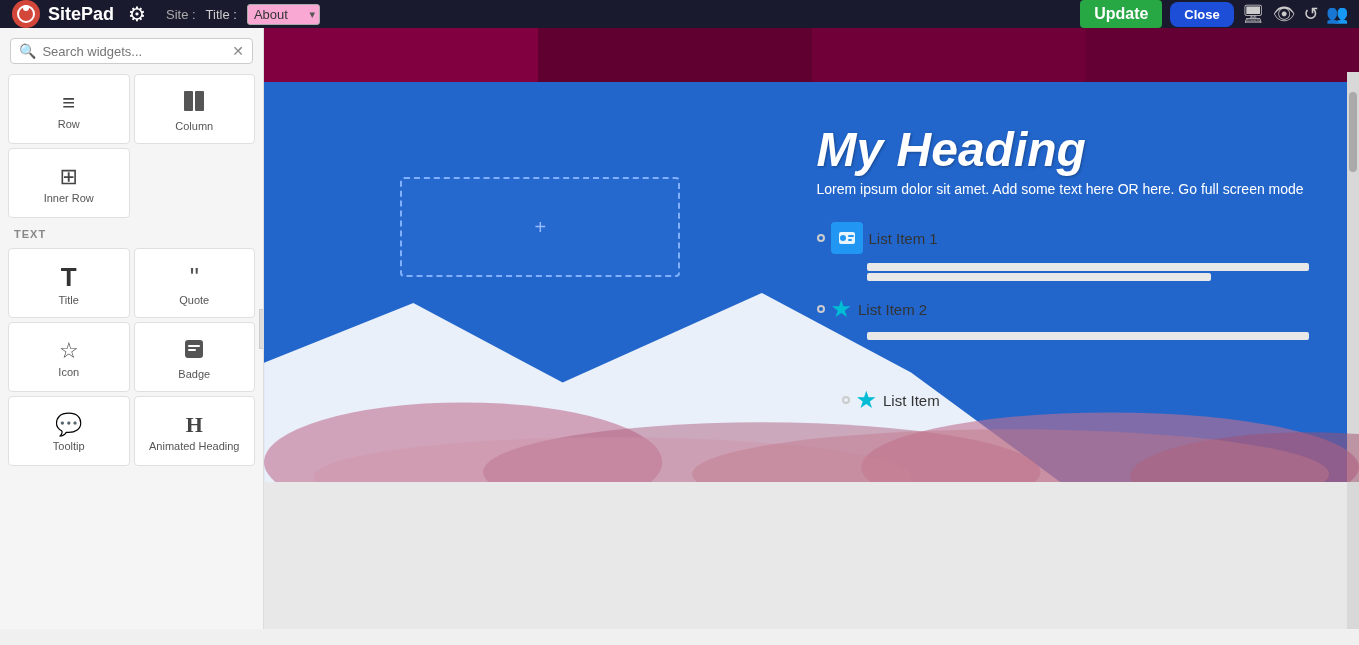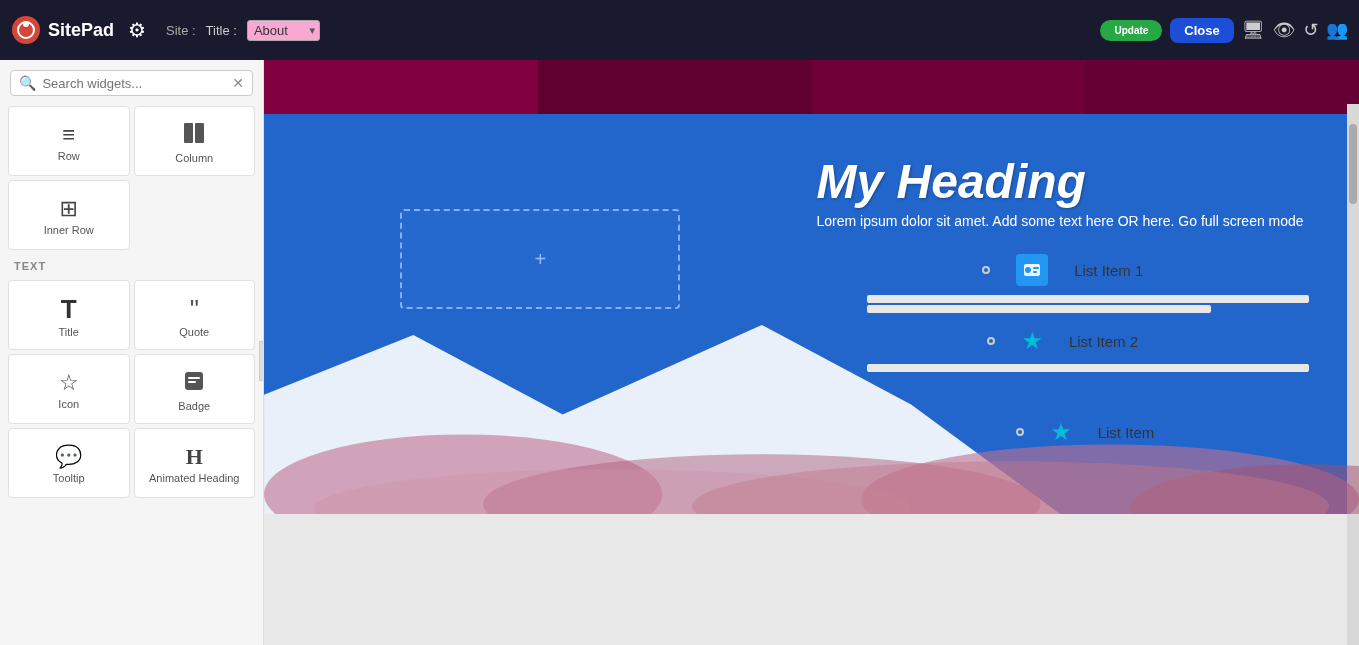--- a/index.html
+++ b/index.html
@@ -1,42 +1,42 @@
 <!DOCTYPE html>
 <html><head>
   <meta charset="utf-8">
   <style>
     * { box-sizing: border-box; margin: 0; padding: 0; }
     body { font-family: Arial, sans-serif; background: #f0f0f0; width: 1359px; height: 645px; overflow: hidden; }
 
     
     .topbar {
-      display: flex; align-items: center; background: #1a1a2e; height: 60px;
+      display: flex; align-items: center; background: #1a1a2e; height: 28px;
       padding: 0 10px; gap: 10px; position: relative; z-index: 100;
     }
     .topbar-logo { display: flex; align-items: center; gap: 6px; }
     .topbar-logo-icon { width: 32px; height: 32px; }
     .topbar-logo-text { color: white; font-size: 18px; font-weight: bold; }
     .topbar-gear { color: white; font-size: 20px; cursor: pointer; margin-left: 4px; }
     .topbar-sep { color: #aaa; font-size: 13px; margin-left: 10px; }
     .topbar-pages-label { color: #ccc; font-size: 13px; }
     .topbar-pages-select {
       background: #f9a8d4; border: 1px solid #aaa; border-radius: 3px;
       padding: 2px 20px 2px 6px; font-size: 13px; cursor: pointer; color: #333;
       appearance: none; -webkit-appearance: none;
     }
     .select-wrapper { position: relative; display: inline-block; }
     .select-wrapper::after {
       content: '▾'; position: absolute; right: 5px; top: 50%; transform: translateY(-50%);
       pointer-events: none; font-size: 11px; color: #555;
     }
     .topbar-right { margin-left: auto; display: flex; align-items: center; gap: 8px; }
     .btn-update {
-      background: #28a745; color: white; border: none; border-radius: 12px;
-      padding: 5px 14px; font-size: 10px; font-weight: bold; cursor: pointer;
+      background: #28a745; color: white; border: none; border-radius: 4px;
+      padding: 5px 14px; font-size: 16px; font-weight: bold; cursor: pointer;
     }
     .btn-close {
       background: #1d4ed8; color: white; border: none; border-radius: 8px;
       padding: 5px 14px; font-size: 13px; font-weight: bold; cursor: pointer;
     }
     .topbar-icon { color: #ccc; font-size: 18px; cursor: pointer; }
 
     
     .main-layout { display: flex; height: calc(645px - 44px); }
 
@@ -114,22 +114,22 @@
     .hero-right { flex: 1; padding: 20px 20px 10px 30px; }
     .hero-heading {
       font-size: 48px; font-weight: bold; color: #ffffff;
       text-shadow: 1px 1px 3px rgba(0,0,0,0.3); margin-bottom: 2px;
       font-style: italic;
     }
     .hero-body { color: white; font-size: 14px; line-height: 1.5; margin-bottom: 16px; }
 
     
     .list-item-row {
-      display: flex; align-items: center; gap: 26px;
-      padding: 6px 0; position: relative; justify-content: center;
+      display: flex; align-items: center; gap: 6px;
+      padding: 6px 0; position: relative;
     }
     .list-bullet { width: 8px; height: 8px; border: 2px solid #ccc; border-radius: 50%; }
     .list-icon-badge {
       width: 32px; height: 32px; background: #2196f3; border-radius: 4px;
       display: flex; align-items: center; justify-content: center; color: white; font-size: 14px;
     }
     .list-icon-star {
       color: #00bcd4; font-size: 24px;
     }
     .list-item-text { color: #333; font-size: 15px; font-weight: 500; }

